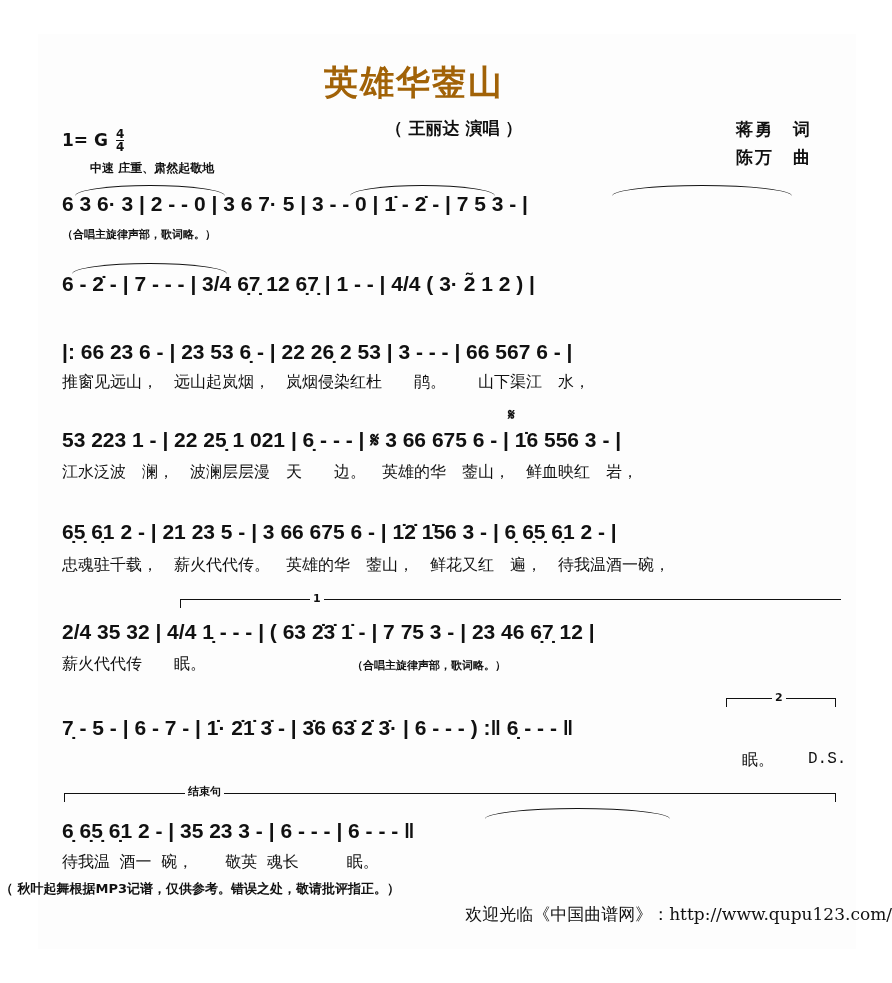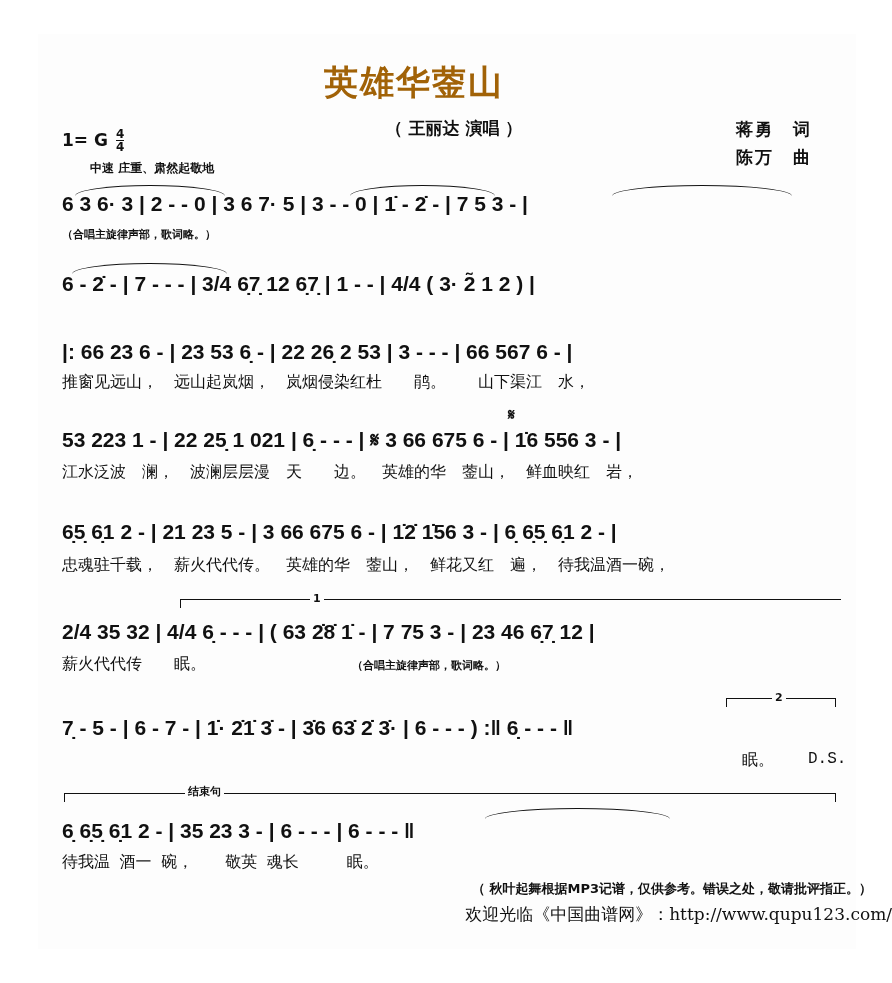--- a/index.html
+++ b/index.html
@@ -16,21 +16,21 @@
         font-size:12px;line-height:12px;font-weight:bold;margin:0 2px;}
   .frac .b{border-top:1.5px solid #111;}
   .tempo{font-size:12px;font-weight:bold;}
   .staff{position:absolute;left:62px;width:786px;height:32px;font-family:"Liberation Sans",sans-serif;
          font-weight:bold;font-size:21px;display:flex;align-items:center;}
   .lyr{position:absolute;left:62px;font-size:16px;font-family:Liberation Mono, monospace;}
   .note-small{font-size:11px;font-weight:bold;}
   .bracket{position:absolute;border-top:1.5px solid #111;border-left:1.5px solid #111;height:8px;}
   .bracket.r{border-right:1.5px solid #111;}
   .blabel{position:absolute;font-size:11px;font-weight:bold;background:#fdfdfd;padding:0 3px;}
-  .footer1{left:0;width:872px;top:880px;text-align:right;font-size:13px;font-weight:bold;}
+  .footer1{left:0;width:872px;top:880px;text-align:left;font-size:13px;font-weight:bold;}
   .footer2{left:0;width:892px;top:903px;text-align:right;font-size:17px;
            font-family:"DejaVu Serif","Liberation Serif",serif;}
   .slur{position:absolute;border-top:1.5px solid #111;border-radius:50%/100% 100% 0 0;height:10px;}
 </style>
 </head>
 <body>
 
 <div class="sheet"></div>
 
 <div class="abs title">英雄华蓥山</div>
@@ -62,21 +62,21 @@
 
 <div class="abs" style="left:508px;top:405px;font-size:16px;font-weight:bold;">𝄋</div>
 <div class="staff" style="top:424px;">53 223 1 - | 22 25̣ 1 021 | 6̣ - - - | 𝄋 3 66 675 6 - | 1̇6 556 3 - |</div>
 <div class="lyr" style="top:462px;">江水泛波　澜，　波澜层层漫　天　　边。　英雄的华　蓥山，　鲜血映红　岩，</div>
 
 <div class="staff" style="top:516px;">6̣5̣ 6̣1 2 - | 21 23 5 - | 3 66 675 6 - | 1̇2̇ 1̇56 3 - | 6̣ 6̣5̣ 6̣1 2 - |</div>
 <div class="lyr" style="top:555px;">忠魂驻千载，　薪火代代传。　英雄的华　蓥山，　鲜花又红　遍，　待我温酒一碗，</div>
 
 <div class="bracket" style="left:180px;top:599px;width:660px;"></div>
 <div class="blabel" style="left:310px;top:592px;">1</div>
-<div class="staff" style="top:616px;">2/4 35 32 | 4/4 6̣ - - - | ( 63 2̇8̇ 1̇ - | 7 75 3 - | 23 46 6̣7̣ 12 |</div>
+<div class="staff" style="top:616px;">2/4 35 32 | 4/4 1̣ - - - | ( 63 2̇3̇ 1̇ - | 7 75 3 - | 23 46 6̣7̣ 12 |</div>
 <div class="lyr" style="top:654px;">薪火代代传　　眠。</div>
 <div class="abs note-small" style="left:352px;top:658px;">（合唱主旋律声部，歌词略。）</div>
 
 <div class="bracket r" style="left:726px;top:698px;width:108px;"></div>
 <div class="blabel" style="left:772px;top:691px;">2</div>
 <div class="staff" style="top:712px;">7̣ - 5 - | 6 - 7 - | 1̇· 2̇1̇ 3̇ - | 3̇6 63̇ 2̇ 3̇· | 6 - - - ) :‖ 6̣ - - - ‖</div>
 <div class="lyr" style="left:742px;top:750px;">眠。</div>
 <div class="lyr" style="left:808px;top:750px;">D.S.</div>
 
 <div class="bracket r" style="left:64px;top:793px;width:770px;"></div>

